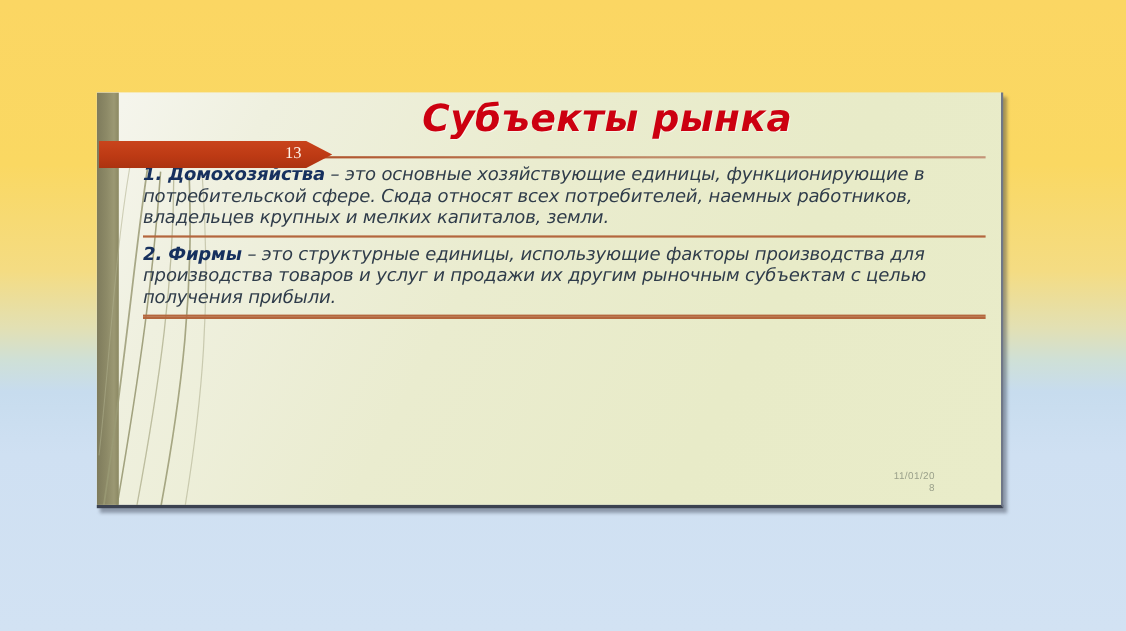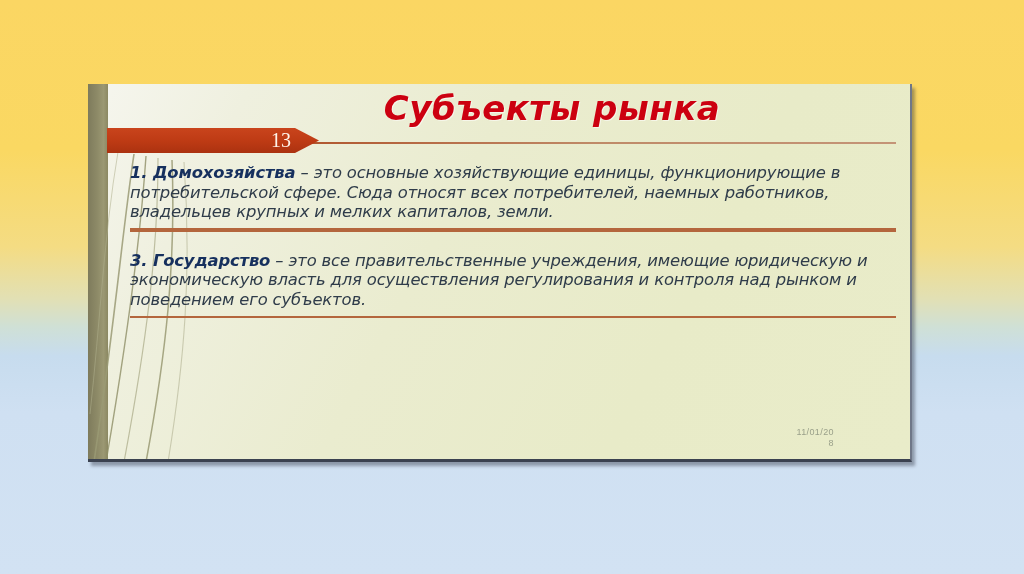--- a/index.html
+++ b/index.html
@@ -78,27 +78,27 @@
     font-style: italic;
     letter-spacing: 0.5px;
     color: #cc0010;
     text-shadow: 1px 1px 0 rgba(255,255,255,0.55);
     white-space: nowrap;
   }
 
   
   #page-badge {
     position: absolute;
-    left: 19px;
+    left: 2px;
     top: 44px;
     height: 25px;
     width: 212px;
     color: #fff4ea;
     font-family: "Liberation Serif", serif;
-    font-size: 20px;
+    font-size: 15px;
     line-height: 25px;
     text-align: right;
     padding-right: 28px;
     box-sizing: border-box;
     background: linear-gradient(to bottom, #c9441c 0%, #bd3a14 55%, #ab3210 100%);
     clip-path: polygon(0 0, calc(100% - 24px) 0, 100% 50%, calc(100% - 24px) 100%, 0 100%);
   }
 
   
   #content {
@@ -115,37 +115,37 @@
     margin: 0 8px 0 22px;
   }
   .rule.top-rule {
     margin-left: 186px;
     border-top: 2px solid;
     border-image: linear-gradient(to right, #b0542c, #bf8a68, #c49477) 1;
   }
 
   .para {
     margin: 0;
-    padding: 19px 14px 6px 22px;
+    padding: 5px 14px 6px 22px;
     font-family: "DejaVu Sans", sans-serif;
     font-size: 16.4px;
     line-height: 19.6px;
     font-style: italic;
     color: #2f3c4a;
     letter-spacing: -0.15px;
   }
   .para .lead {
     font-weight: bold;
     color: #16305e;
   }
 
   
   #date-stamp {
     position: absolute;
-    right: 76px;
+    right: 60px;
     bottom: 10px;
     font-family: "Liberation Sans", sans-serif;
     font-size: 9px;
     line-height: 11px;
     color: #9aa08a;
     text-align: right;
     letter-spacing: 0.4px;
   }
 </style>
 </head>
@@ -169,24 +169,24 @@
     <div id="slide-title">Субъекты рынка</div>
 
     <div id="content">
 
       <div class="rule top-rule"></div>
 
       <p class="para"><span class="lead">1. Домохозяйства</span><span> – это основные хозяйствующие единицы, функционирующие в потребительской сфере. Сюда относят всех потребителей, наемных работников, владельцев крупных и мелких капиталов, земли.</span></p>
 
       <div class="rule"></div>
 
+      <p class="para"><span class="lead">2. Фирмы</span><span> – это структурные единицы, использующие факторы производства для производства товаров и услуг и продажи их другим рыночным субъектам с целью получения прибыли.</span></p>
 
       <div class="rule"></div>
 
-      <p class="para"><span class="lead">3. Государство</span><span> – это все правительственные учреждения, имеющие юридическую и экономическую власть для осуществления регулирования и контроля над рынком и поведением его субъектов.</span></p>
 
       <div class="rule"></div>
 
 
     </div>
 
     <div id="page-badge"><span>13</span></div>
 
     <div id="date-stamp">
       <div>11/01/20</div>

